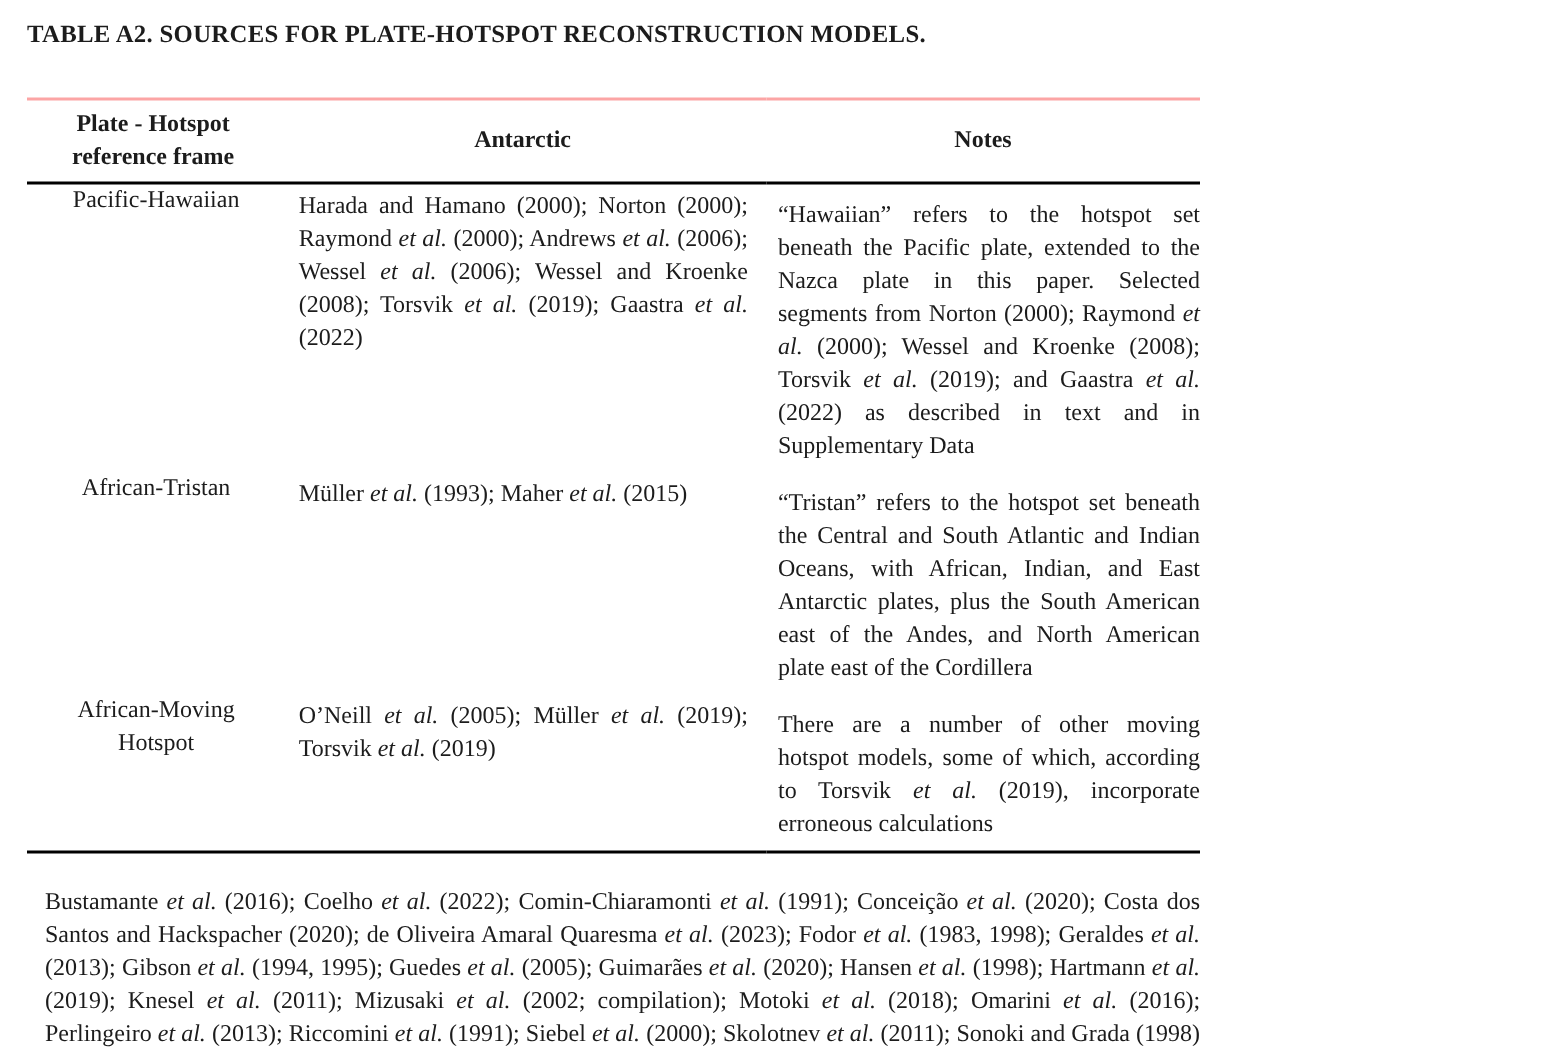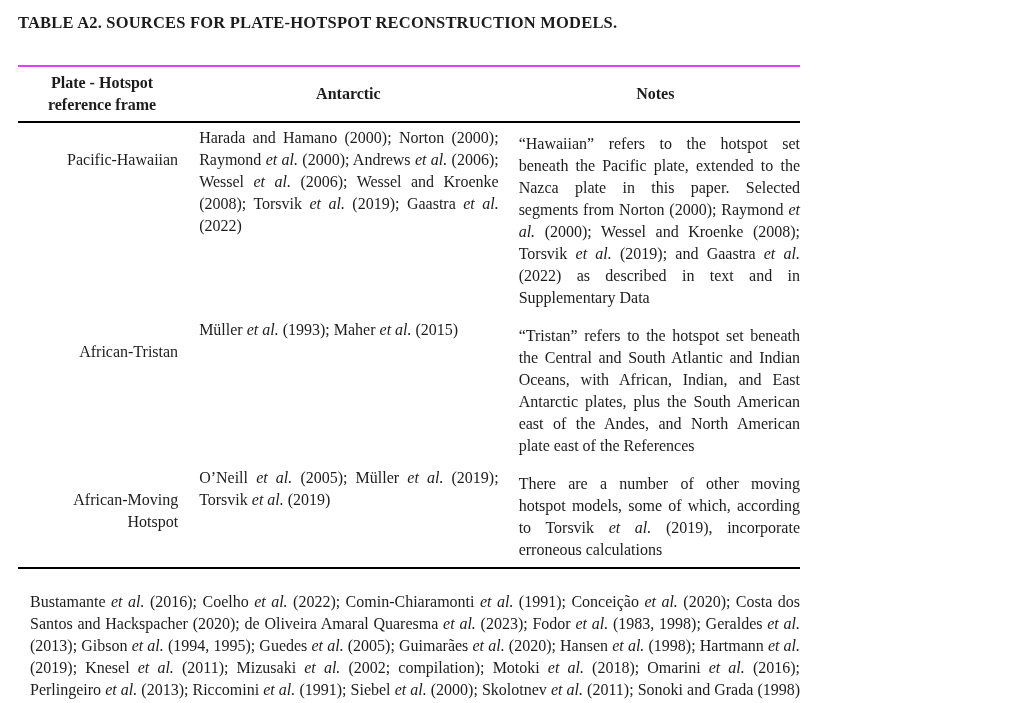--- a/index.html
+++ b/index.html
@@ -24,41 +24,41 @@
   .doc-title {
     font-size: 16.5px;
     font-weight: bold;
     line-height: 22px;
     letter-spacing: 0.2px;
     margin: 0 0 31px 0;
   }
   table.src-table {
     width: 100%;
     border-collapse: collapse;
-    border-top: 2px solid #d946ef;
+    border-top: 2px solid #fca5a5;
     border-bottom: 2px solid #000;
     font-size: 16px;
     line-height: 22px;
   }
   table.src-table thead th {
     border-bottom: 2px solid #000;
     font-weight: bold;
     text-align: center;
     vertical-align: middle;
     padding: 5px 8px;
     height: 44px;
     font-size: 16px;
     line-height: 22px;
   }
   table.src-table tbody td {
     vertical-align: top;
   }
   td.cell-frame {
-    padding: 26px 8px 6px 12px;
-    text-align: right;
+    padding: 0 8px 6px 12px;
+    text-align: center;
   }
   td.cell-references {
     padding: 4px 12px 6px 13px;
     text-align: justify;
     text-justify: inter-word;
   }
   td.cell-notes {
     padding: 10px 0 6px 8px;
     text-align: justify;
     text-justify: inter-word;
@@ -100,21 +100,21 @@
     </thead>
     <tbody>
       <tr>
         <td class="cell-frame">Pacific-Hawaiian</td>
         <td class="cell-references">Harada and Hamano (2000); Norton (2000); Raymond <i>et al.</i> (2000); Andrews <i>et al.</i> (2006); Wessel <i>et al.</i> (2006); Wessel and Kroenke (2008); Torsvik <i>et al.</i> (2019); Gaastra <i>et al.</i> (2022)</td>
         <td class="cell-notes">“Hawaiian” refers to the hotspot set beneath the Pacific plate, extended to the Nazca plate in this paper. Selected segments from Norton (2000); Raymond <i>et al.</i> (2000); Wessel and Kroenke (2008); Torsvik <i>et al.</i> (2019); and Gaastra <i>et al.</i> (2022) as described in text and in Supplementary Data</td>
       </tr>
       <tr>
         <td class="cell-frame">African-Tristan</td>
         <td class="cell-references">Müller <i>et al.</i> (1993); Maher <i>et al.</i> (2015)</td>
-        <td class="cell-notes">“Tristan” refers to the hotspot set beneath the Central and South Atlantic and Indian Oceans, with African, Indian, and East Antarctic plates, plus the South American east of the Andes, and North American plate east of the References</td>
+        <td class="cell-notes">“Tristan” refers to the hotspot set beneath the Central and South Atlantic and Indian Oceans, with African, Indian, and East Antarctic plates, plus the South American east of the Andes, and North American plate east of the Cordillera</td>
       </tr>
       <tr>
         <td class="cell-frame">African-Moving Hotspot</td>
         <td class="cell-references">O’Neill <i>et al.</i> (2005); Müller <i>et al.</i> (2019); Torsvik <i>et al.</i> (2019)</td>
         <td class="cell-notes">There are a number of other moving hotspot models, some of which, according to Torsvik <i>et al.</i> (2019), incorporate erroneous calculations</td>
       </tr>
     </tbody>
   </table>
 
 

